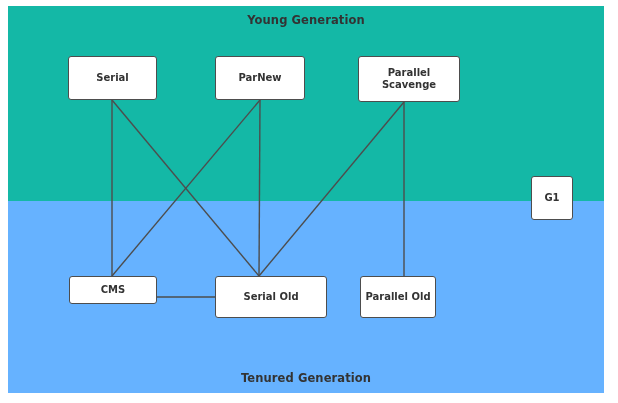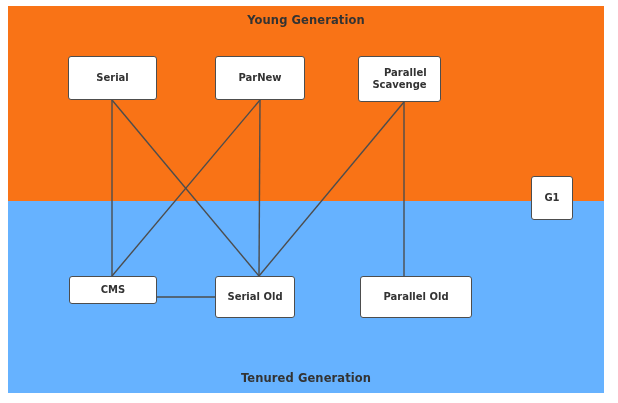--- a/index.html
+++ b/index.html
@@ -21,21 +21,21 @@
   }
   .region {
     position: absolute;
     box-sizing: border-box;
   }
   #young-region {
     left: 8px;
     top: 6px;
     width: 596px;
     height: 195px;
-    background: #f97316;
+    background: #14b8a6;
   }
   #tenured-region {
     left: 8px;
     top: 201px;
     width: 596px;
     height: 192px;
     background: #66b2ff;
   }
   .region-label {
     position: absolute;
@@ -99,31 +99,31 @@
       <line x1="157" y1="297" x2="215" y2="297" stroke="#4d4d4d" stroke-width="1.4"></line>
     </svg>
 
   <div id="node-layer">
       <div class="node" style="left: 68px; top: 56px; width: 89px; height: 44px;">
         <span>Serial</span>
       </div>
       <div class="node" style="left: 215px; top: 56px; width: 90px; height: 44px;">
         <span>ParNew</span>
       </div>
-      <div class="node" style="left: 358px; top: 56px; width: 83px; height: 46px; text-align: right;">
+      <div class="node" style="left: 358px; top: 56px; width: 102px; height: 46px;">
         <span>Parallel
 Scavenge</span>
       </div>
       <div class="node" style="left: 69px; top: 276px; width: 88px; height: 28px;">
         <span>CMS</span>
       </div>
-      <div class="node" style="left: 215px; top: 276px; width: 80px; height: 42px;">
+      <div class="node" style="left: 215px; top: 276px; width: 112px; height: 42px;">
         <span>Serial Old</span>
       </div>
-      <div class="node" style="left: 360px; top: 276px; width: 112px; height: 42px;">
+      <div class="node" style="left: 360px; top: 276px; width: 76px; height: 42px;">
         <span>Parallel Old</span>
       </div>
       <div class="node" style="left: 531px; top: 176px; width: 42px; height: 44px;">
         <span>G1</span>
       </div>
     </div>
 
 </div>
 
 </body></html>

